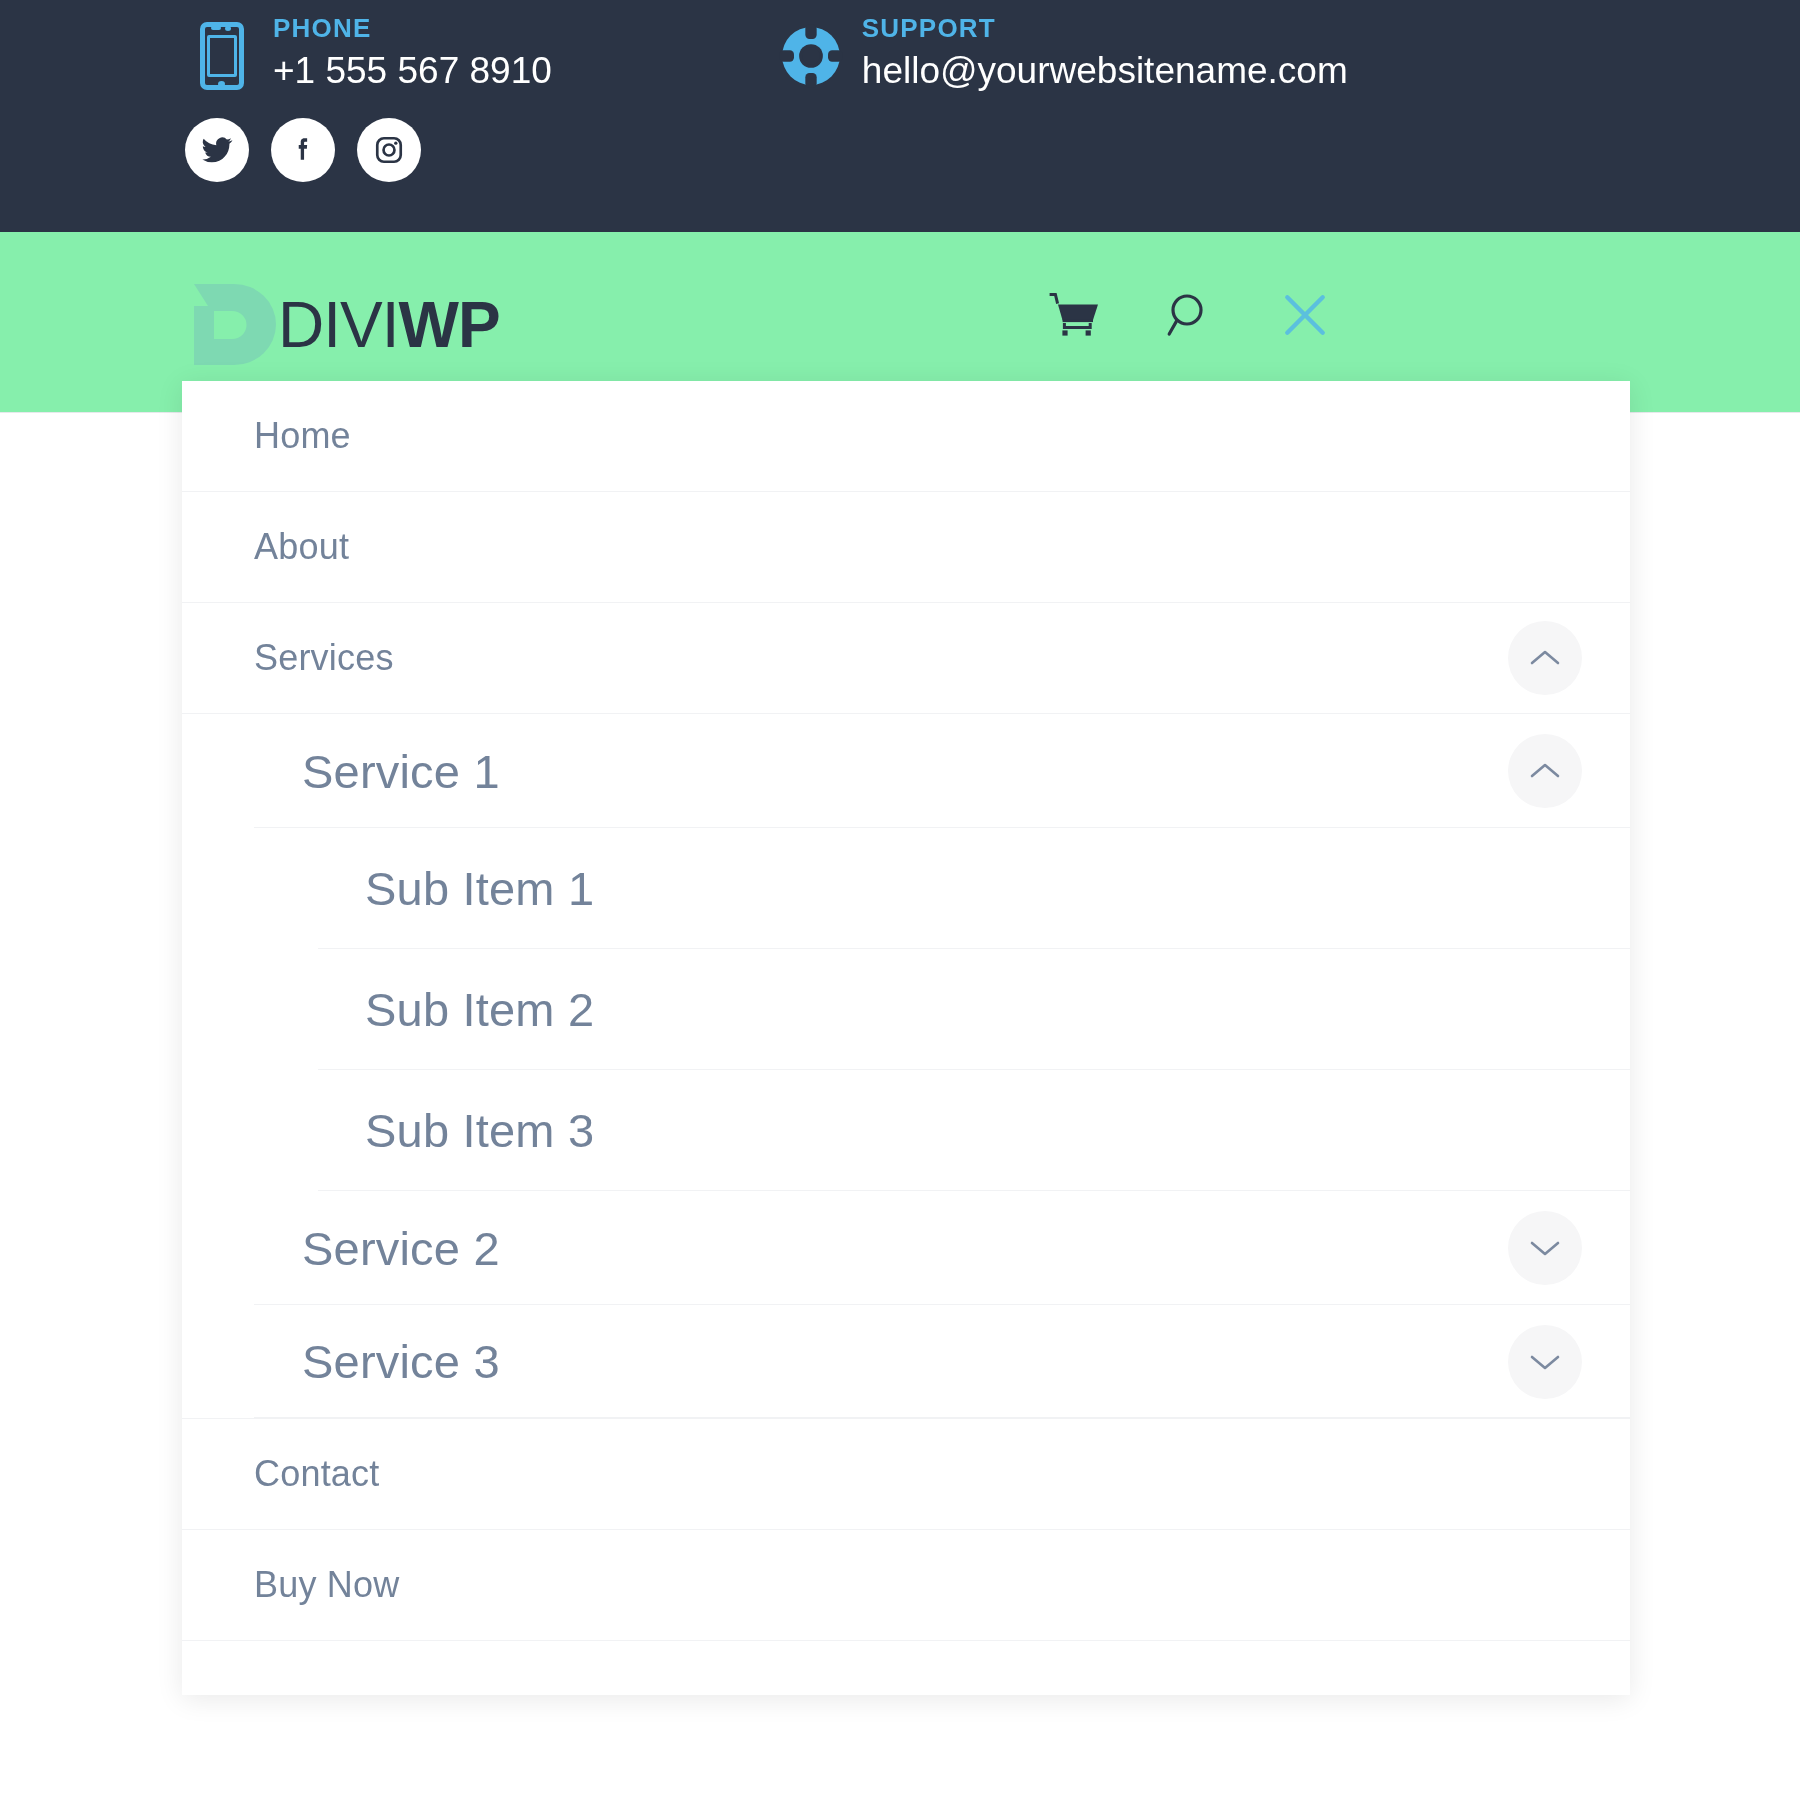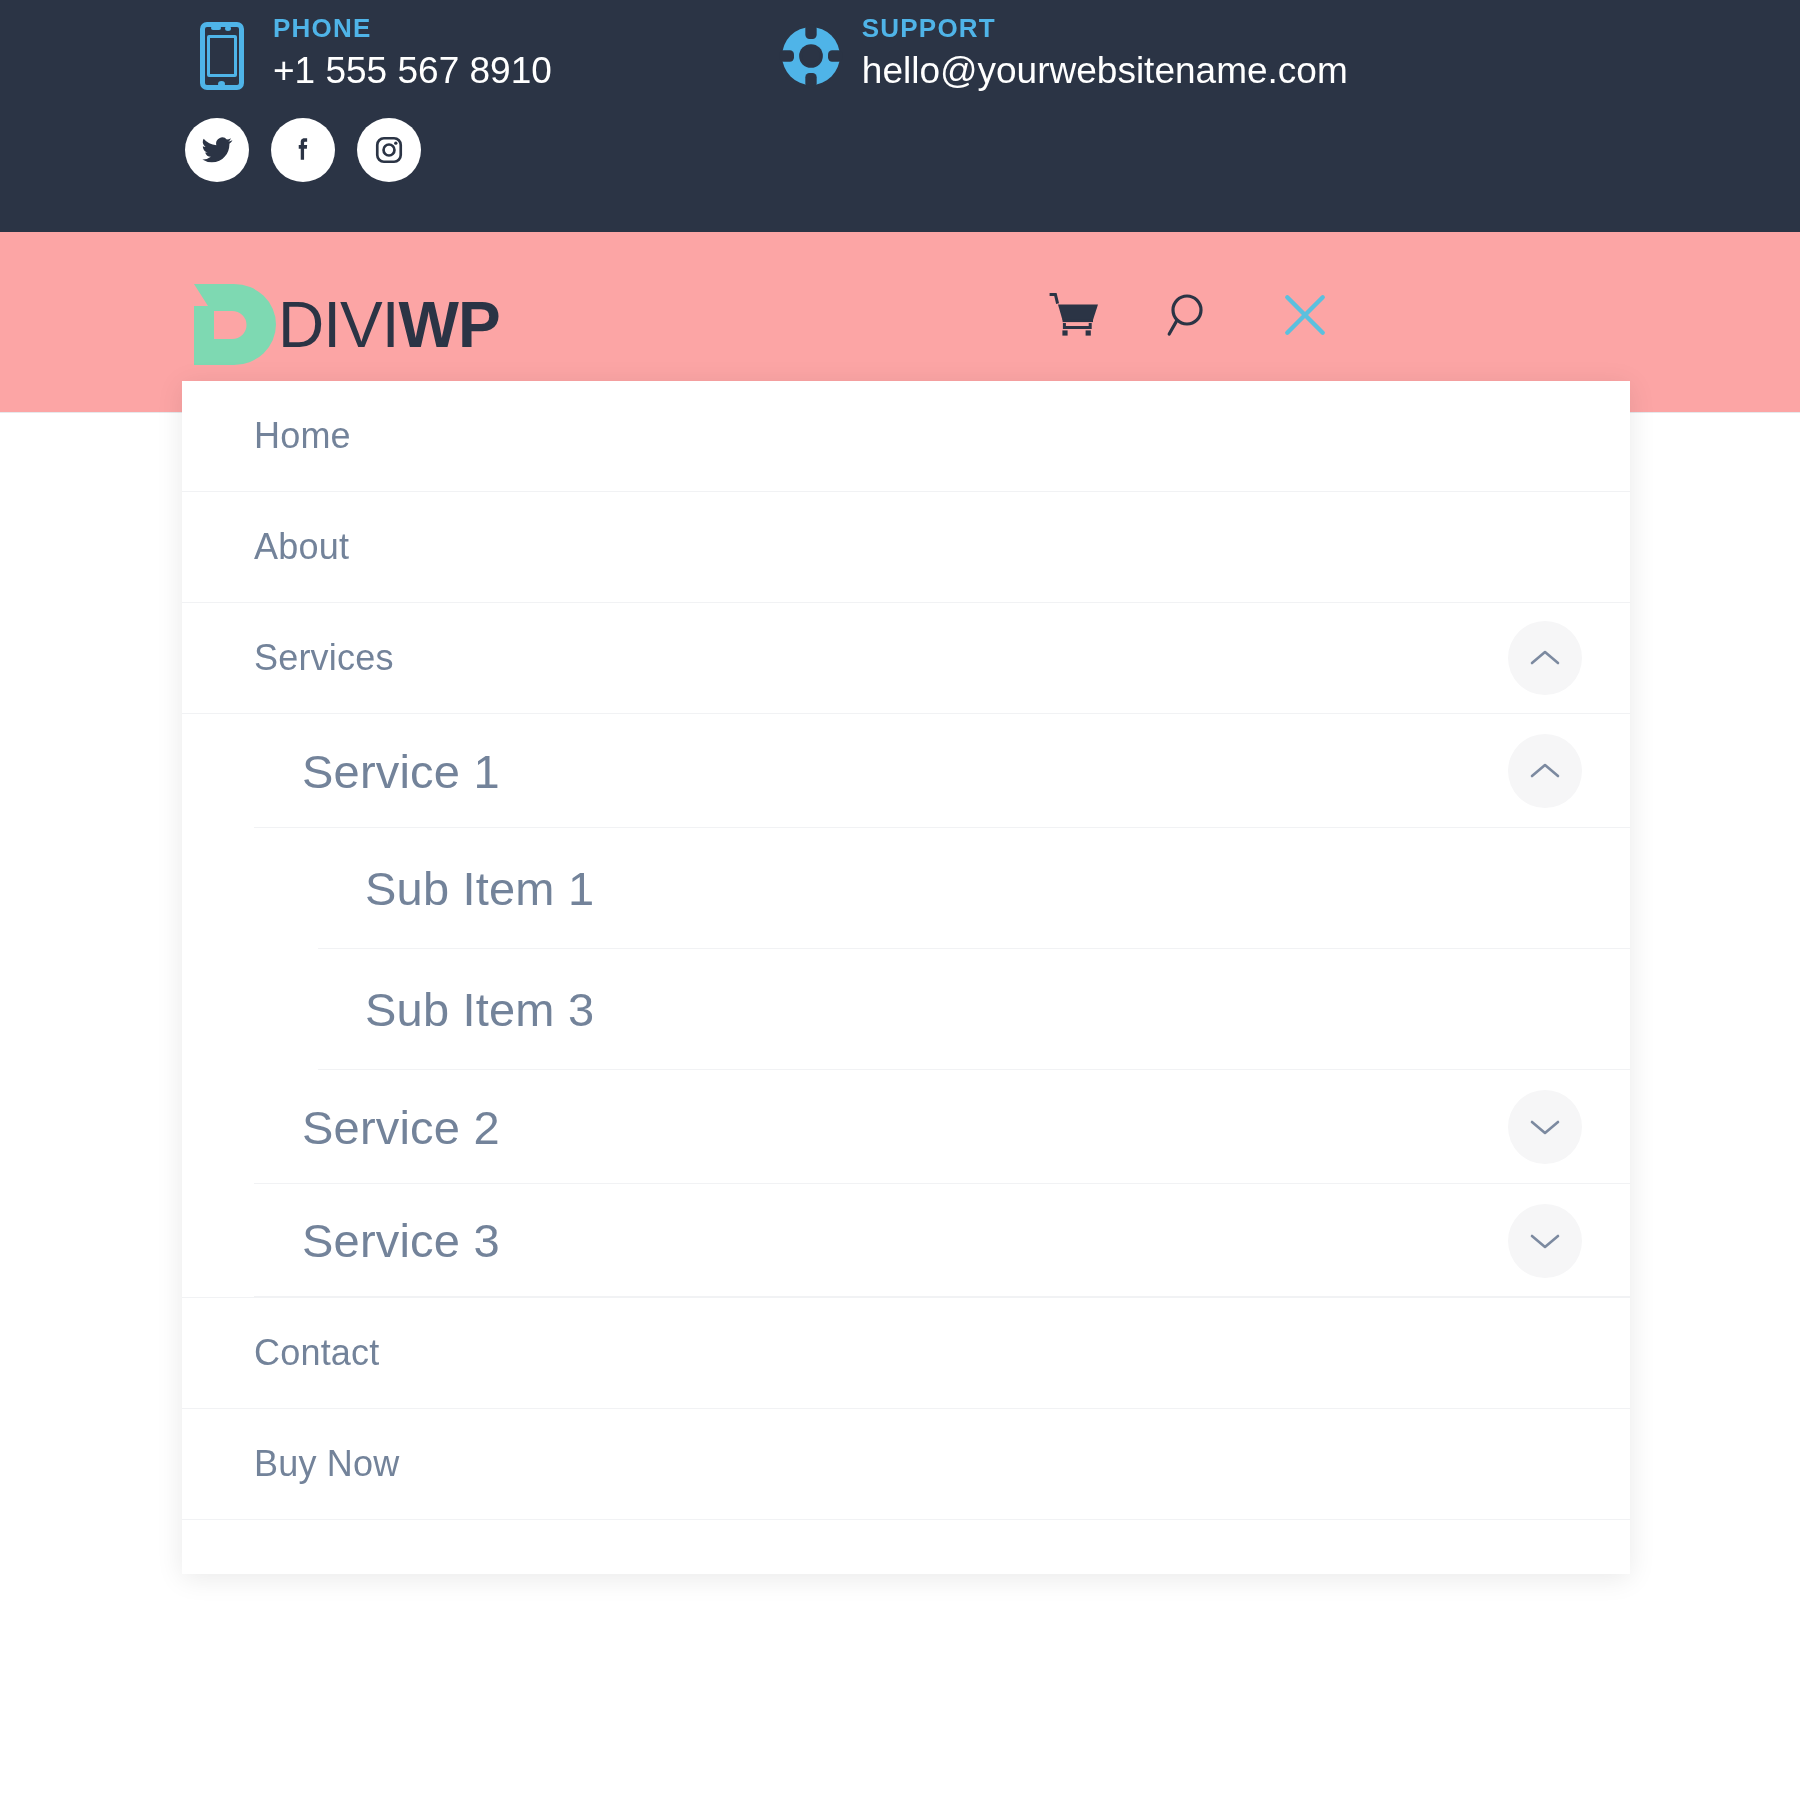--- a/index.html
+++ b/index.html
@@ -67,21 +67,21 @@
     display:flex; gap:22px;
   }
   .soc{
     width:64px; height:64px; border-radius:50%; background:#ffffff;
     display:flex; align-items:center; justify-content:center;
   }
 
   
   .header{
     position:absolute; left:0; top:232px; width:1800px; height:181px;
-    background:#fca5a5;
+    background:#86efac;
     border-bottom:1px solid #e6e9ec;
   }
   .logo{
     position:absolute; left:190px; top:52px;
     display:flex; align-items:center;
   }
   .logo-d{ width:86px; height:81px; flex:0 0 auto; }
   .logo-txt{
     font-size:64px; color:#2b3445; letter-spacing:-1px;
     line-height:1; margin-left:2px; white-space:nowrap;
@@ -262,20 +262,23 @@
       <svg class="chev" viewBox="0 0 34 22" aria-hidden="true">
         <polyline points="4,16 17,5 30,16" fill="none" stroke="#7c8aa0" stroke-width="2.6" stroke-linecap="round" stroke-linejoin="round"></polyline>
       </svg>
     </span>
   </div>
 
   <div class="mrow lvl3">
     <span class="mlabel">Sub Item 1</span>
   </div>
 
+  <div class="mrow lvl3">
+    <span class="mlabel">Sub Item 2</span>
+  </div>
 
   <div class="mrow lvl3">
     <span class="mlabel">Sub Item 3</span>
   </div>
 
   <div class="mrow lvl2">
     <span class="mlabel">Service 2</span>
     <span class="toggle">
       <svg class="chev" viewBox="0 0 34 22" aria-hidden="true">
         <polyline points="4,6 17,17 30,6" fill="none" stroke="#7c8aa0" stroke-width="2.6" stroke-linecap="round" stroke-linejoin="round"></polyline>

